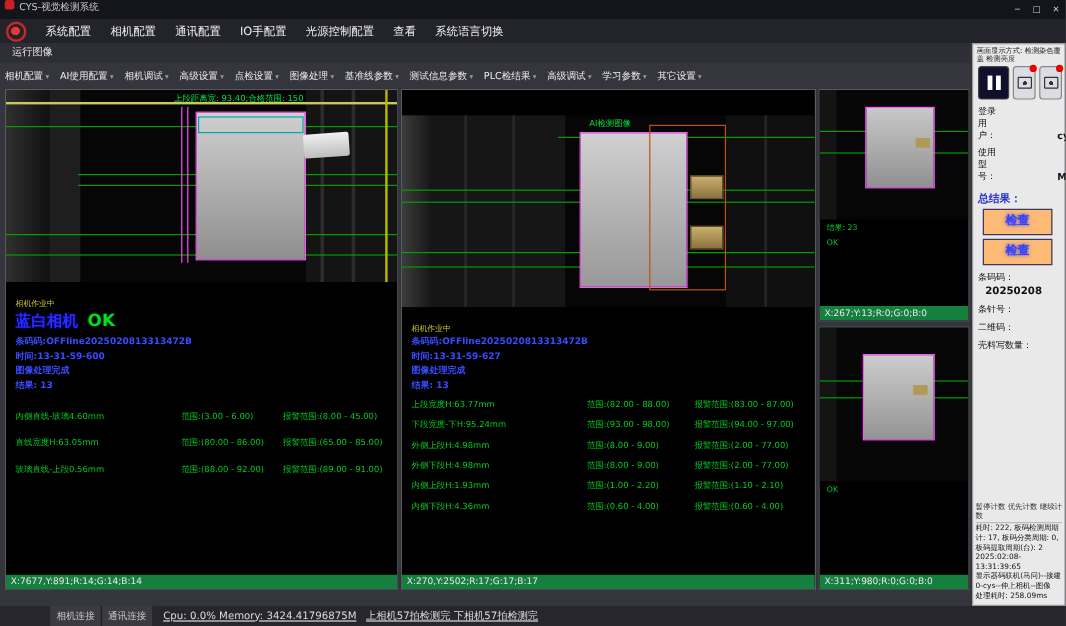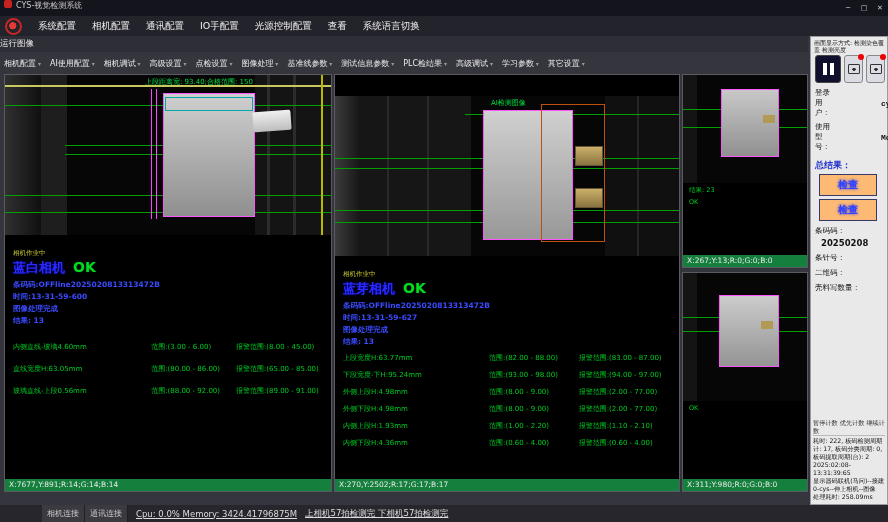--- a/index.html
+++ b/index.html
@@ -18,21 +18,21 @@
   
   .menubar{position:absolute;left:0;top:16px;width:100%;height:20px;background:#23232b;
            display:flex;align-items:center;color:#f0f0f0;font-size:9.5px;}
   .applogo{width:13px;height:13px;border:2px solid #c62828;border-radius:50%;margin:0 8px 0 5px;
            background:radial-gradient(circle at 45% 45%, #e53935 35%, transparent 37%);}
   .menu-item{padding:0 8px;cursor:default;white-space:nowrap;}
 
   
   .tabrow{position:absolute;left:0;top:36px;width:808px;height:16px;background:#2e2e36;
           display:flex;align-items:center;color:#e6e6e6;font-size:8.5px;}
-  .tabrow .tab{padding:0 0;}
+  .tabrow .tab{padding:0 10px;}
 
   
   .toolbar2{position:absolute;left:4px;top:56px;width:676px;height:15px;display:flex;
             align-items:center;color:#ececec;font-size:8px;}
   .tb-item{margin-right:9px;white-space:nowrap;cursor:default;}
   .tb-item::after{content:" ▾";font-size:6px;color:#9a9a9a;}
 
   
   .panel{position:absolute;background:#000;border:1px solid #5a5a62;box-sizing:border-box;overflow:hidden;}
   .coord-strip{position:absolute;left:0;bottom:0;width:100%;height:12px;background:#15803d;
@@ -65,21 +65,21 @@
   .btnrow{display:flex;align-items:center;margin:2px 2px 5px 4px;gap:3px;}
   .pausebtn{width:24px;height:26px;background:#10102c;border:1px solid #444;border-radius:3px;
             display:flex;align-items:center;justify-content:center;gap:3px;cursor:pointer;}
   .pausebtn i{display:block;width:4px;height:12px;background:#fff;}
   .minibtn{width:17px;height:26px;background:#dcdce4;border:1px solid #888;border-radius:3px;
            position:relative;display:flex;align-items:center;justify-content:center;cursor:pointer;}
   .badge{position:absolute;right:-2px;top:-2px;width:6px;height:6px;border-radius:50%;background:#e00;}
   .cam-glyph{display:block;width:10px;height:8px;border:1px solid #333;border-radius:1px;
              background:radial-gradient(circle at 50% 55%, #333 25%, transparent 27%);}
   .f-label{font-size:7.5px;margin:5px 0 0 4px;}
-  .f-inline{display:flex;align-items:center;margin:4px 0 0 4px;font-size:7.5px;font-family:Liberation Mono, monospace;}
+  .f-inline{display:flex;align-items:flex-end;margin:4px 0 0 4px;font-size:7.5px;}
   .f-inline b{font-size:8px;margin-left:3px;padding-left:48px;}
   .f-value{font-size:8.5px;font-weight:bold;margin:2px 0 0 10px;}
   .total-label{font-size:9px;font-weight:bold;color:#2233cc;margin:7px 0 2px 4px;}
   .resbox{width:56px;height:20px;background:#fdba74;border:1px solid #38386a;margin:2px 0 3px 8px;
           color:#3344ff;font-weight:bold;font-size:10px;text-align:center;line-height:20px;
           text-shadow:0 0 3px #2233ff;}
   .ctrl-log{position:absolute;left:2px;right:2px;bottom:3px;font-size:6.2px;line-height:8px;color:#111;}
   .log-head{color:#333;border-bottom:1px solid #bbb;margin-bottom:1px;}
 
   
@@ -201,23 +201,20 @@
       <div class="gl" style="top:114px;"></div>
       <div class="gl" style="top:126px;"></div>
       <div class="shape" style="left:148px;top:14px;width:88px;height:128px;background:linear-gradient(180deg,#d0d0d0,#989898);border:1px solid #ff55ff;"></div>
       <div class="shape" style="left:206px;top:8px;width:62px;height:136px;border:1px solid #c05010;"></div>
       <div class="shape" style="left:240px;top:50px;width:26px;height:18px;background:linear-gradient(180deg,#cbb06a,#8a7340);border:1px solid #665533;"></div>
       <div class="shape" style="left:240px;top:92px;width:26px;height:18px;background:linear-gradient(180deg,#cbb06a,#8a7340);border:1px solid #665533;"></div>
       <div class="overlay-text" style="left:156px;top:2px;">AI检测图像</div>
     </div>
     <div>
       <div class="note-y">相机作业中</div>
-      <div class="cam-title">
-        <span>蓝芽相机</span><span class="ok">OK</span>
-      </div>
       <div class="blue-line">条码码:OFFline2025020813313472B</div>
       <div class="blue-line">时间:13-31-59-627</div>
       <div class="blue-line">图像处理完成</div>
       <div class="blue-line">结果: 13</div>
       <div class="rows-right">
         <div class="m-row">
           <span class="mn">上段宽度H:63.77mm</span>
           <span class="mr">范围:(82.00 - 88.00)</span>
           <span class="ma">报警范围:(83.00 - 87.00)</span>
         </div>

